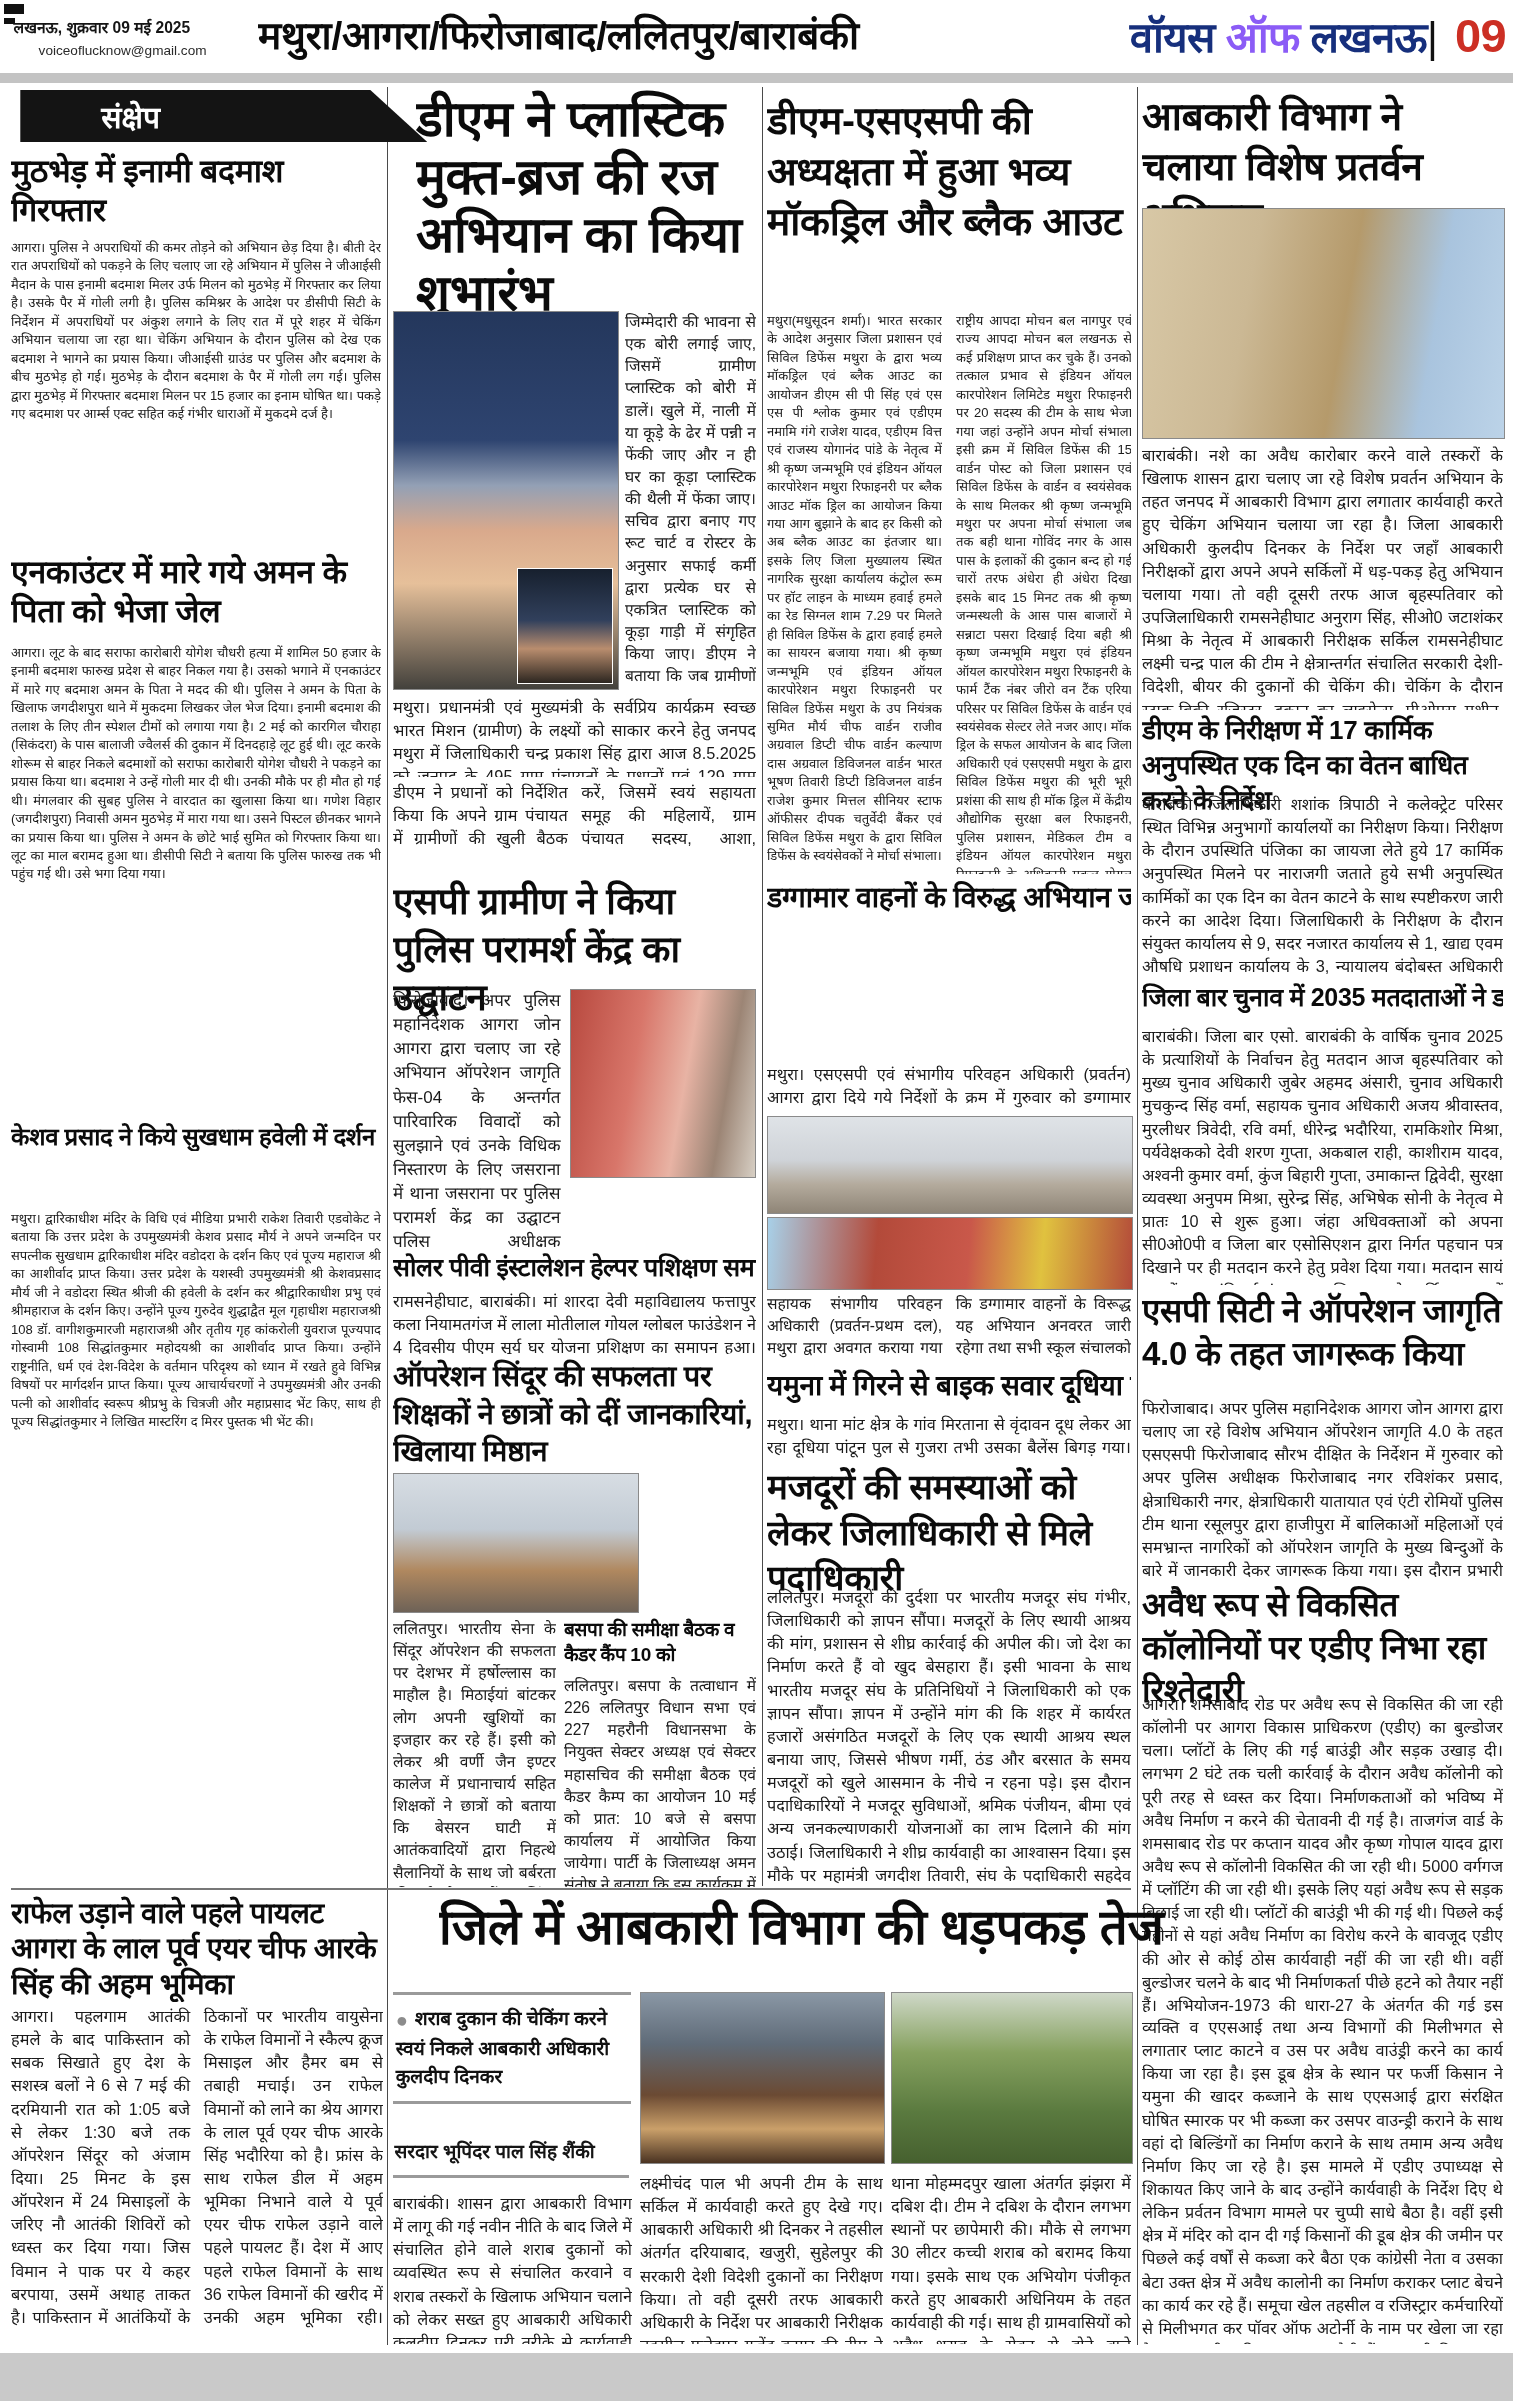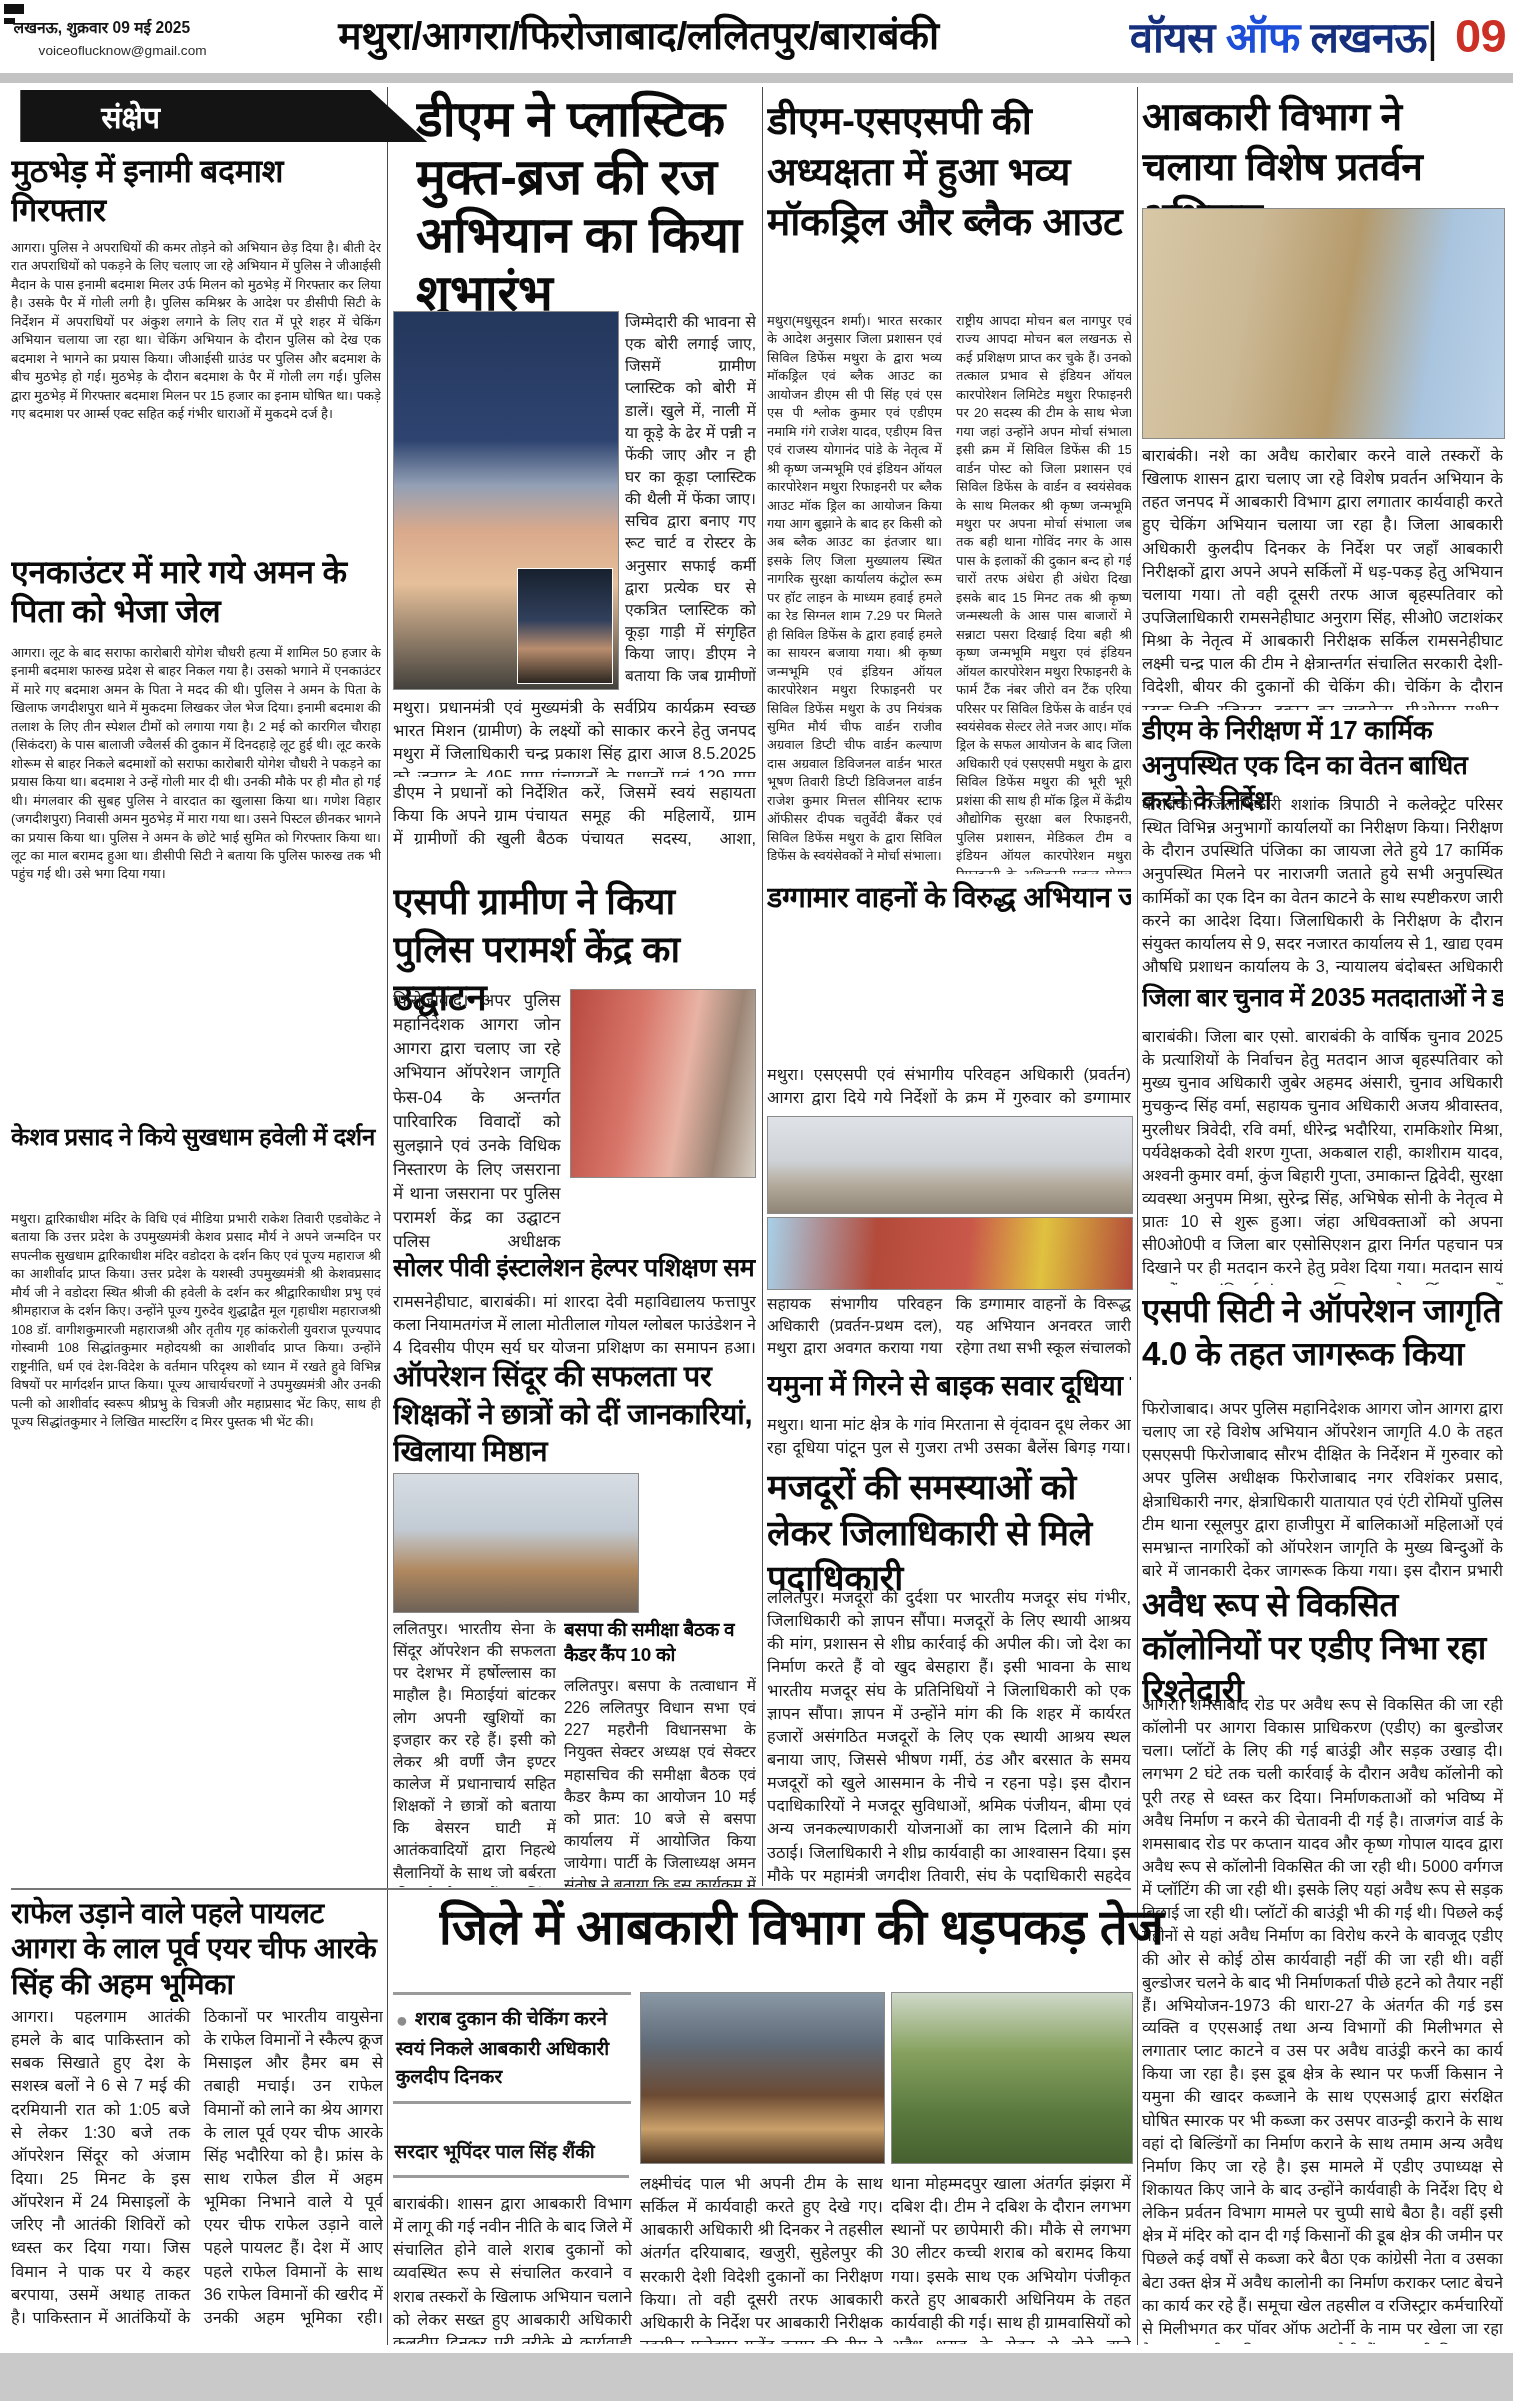--- a/index.html
+++ b/index.html
@@ -36,25 +36,25 @@
 <body>
 
 <div id="page">
 
   <div class="abs regmark" style="left:4.1px;top:4.1px;width:20.3px;height:9.5px;"></div>
   <div class="abs regmark" style="left:4.1px;top:17.6px;width:11px;height:6.8px;"></div>
 
   <div class="abs" style="left:13.6px;top:16.3px;width:224px;font-size:15.6px;font-weight:700;">लखनऊ, शुक्रवार 09 मई 2025</div>
   <div class="abs" style="left:13.6px;top:43px;width:244px;font-size:13.6px;color:#2a2a2a;margin-left:25px;">voiceoflucknow@gmail.com</div>
 
-  <div class="abs h" style="left:242px;top:12.2px;width:793px;text-align:center;font-size:39px;">मथुरा/आगरा/फिरोजाबाद/ललितपुर/बाराबंकी</div>
+  <div class="abs h" style="left:258px;top:12.2px;width:793px;font-size:39px;">मथुरा/आगरा/फिरोजाबाद/ललितपुर/बाराबंकी</div>
 
   <div class="abs" style="left:1072px;top:6.8px;width:434px;text-align:right;font-weight:800;font-size:42px;letter-spacing:-0.7px;">
     <span style="color:#162f7c;">वॉयस</span>
-    <span style="color:#1d4ed8;">ऑफ</span>
+    <span style="color:#8b5cf6;">ऑफ</span>
     <span style="color:#162f7c;">लखनऊ</span><span style="color:#111;font-weight:400;">|</span><span style="color:#cc2f24;font-size:47px;margin-left:18px;">09</span>
   </div>
 
   <div class="abs" style="left:0;top:73px;width:1514px;height:9.5px;background:#c3c3c3;"></div>
 
   <div class="abs vrule" style="left:387px;top:87px;height:2258px;"></div>
   <div class="abs vrule" style="left:762px;top:87px;height:1799px;"></div>
   <div class="abs vrule" style="left:1137px;top:87px;height:2258px;"></div>
   <div class="abs" style="left:11px;top:1888px;width:1120px;height:2px;background:#777;"></div>
 

